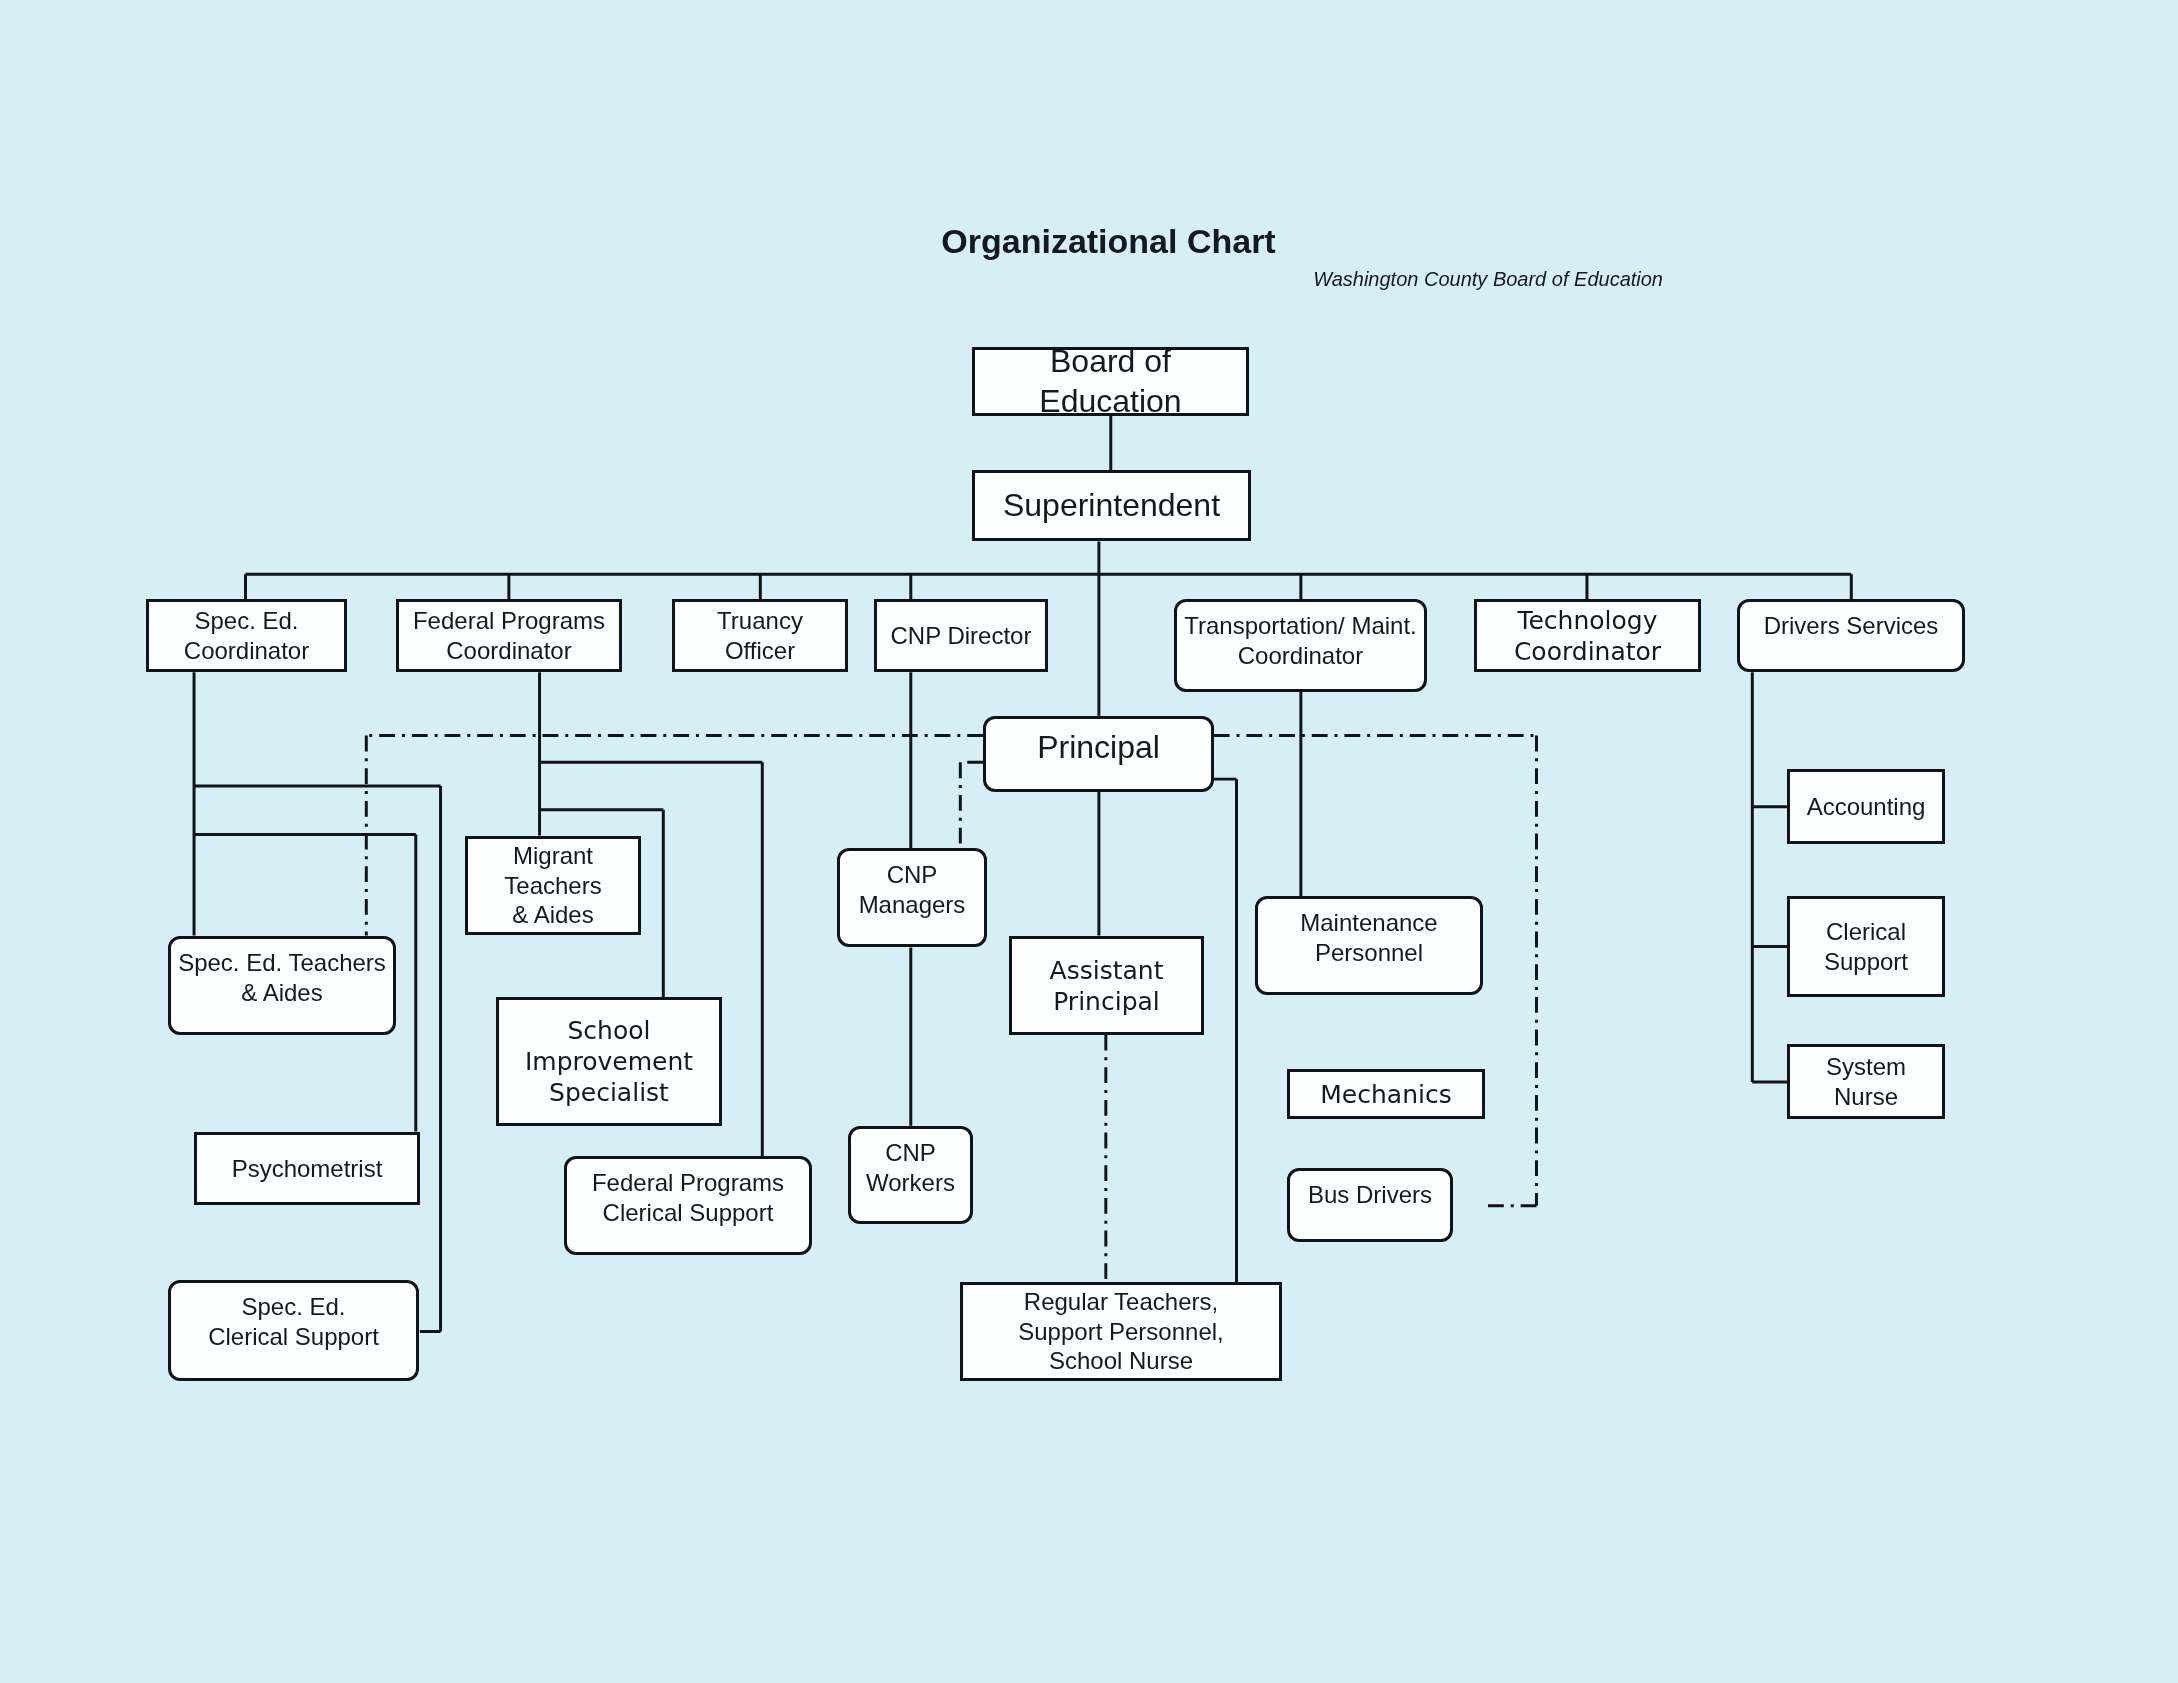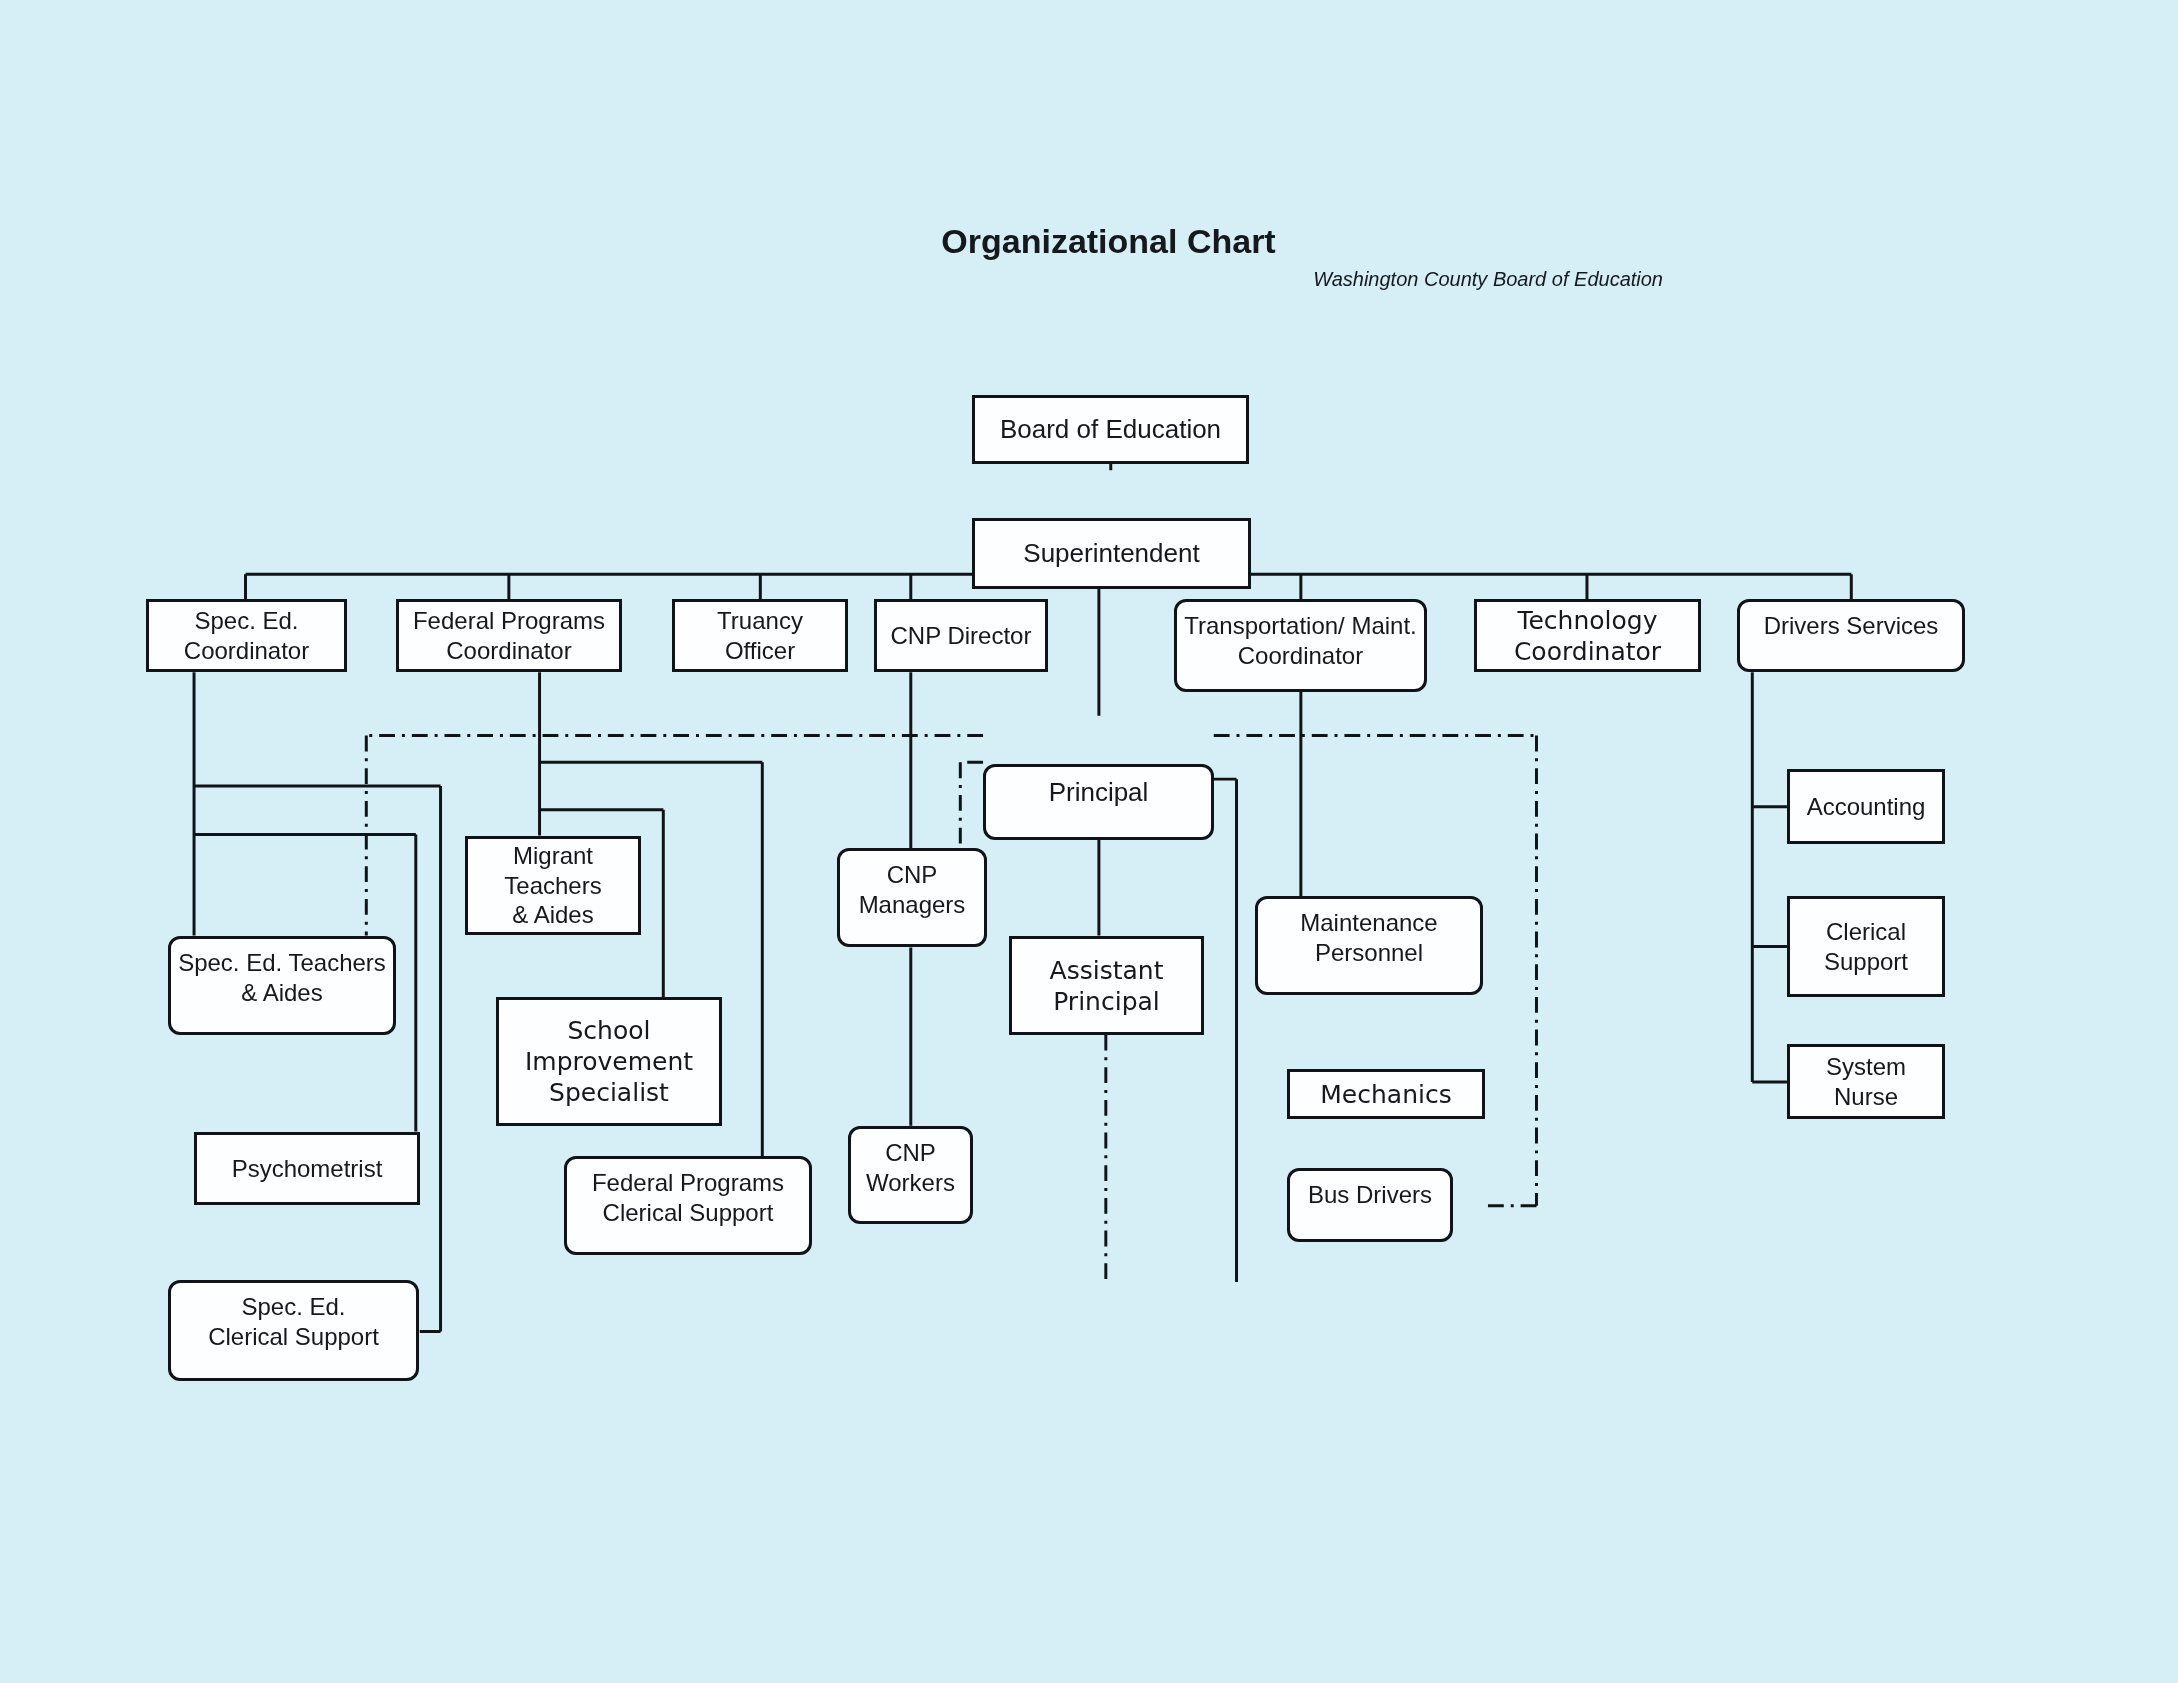--- a/index.html
+++ b/index.html
@@ -29,21 +29,21 @@
     position:absolute;
     background:var(--box_fill);
     border:3px solid var(--line);
     box-sizing:border-box;
     display:flex;align-items:center;justify-content:center;
     text-align:center;
     white-space:pre-line;
     font-size:24px;line-height:1.24;
     padding:4px 6px;
   }
-  .node.big{font-size:26px;margin-top:48px;}
+  .node.big{font-size:32px;}
   .node.alt{font-family:"DejaVu Sans",sans-serif;font-size:25px;}
   .node.v-top{align-items:flex-start;padding-top:9px;border-radius:12px;}
 </style>
 </head>
 <body>
 
 <div class="canvas">
 
   <div class="title-block">
     <div class="heading">Organizational Chart</div>
@@ -93,20 +93,23 @@
   <div class="node" style="left:874px;top:599px;width:174px;height:73px;">CNP Director</div>
   <div class="node v-top" style="left:1174px;top:599px;width:253px;height:93px;">Transportation/ Maint.
 Coordinator</div>
   <div class="node alt" style="left:1474px;top:599px;width:227px;height:73px;">Technology
 Coordinator</div>
   <div class="node v-top" style="left:1737px;top:599px;width:228px;height:73px;">Drivers Services</div>
 
   <div class="node big v-top" style="left:983px;top:716px;width:231px;height:76px;">Principal</div>
   <div class="node alt" style="left:1009px;top:936px;width:195px;height:99px;">Assistant
 Principal</div>
+  <div class="node" style="left:960px;top:1282px;width:322px;height:99px;">Regular Teachers,
+Support Personnel,
+School Nurse</div>
 
   <div class="node v-top" style="left:168px;top:936px;width:228px;height:99px;">Spec. Ed. Teachers
 &amp; Aides</div>
   <div class="node" style="left:194px;top:1132px;width:226px;height:73px;">Psychometrist</div>
   <div class="node v-top" style="left:168px;top:1280px;width:251px;height:101px;">Spec. Ed.
 Clerical Support</div>
 
   <div class="node" style="left:465px;top:836px;width:176px;height:99px;">Migrant
 Teachers
 &amp; Aides</div>

